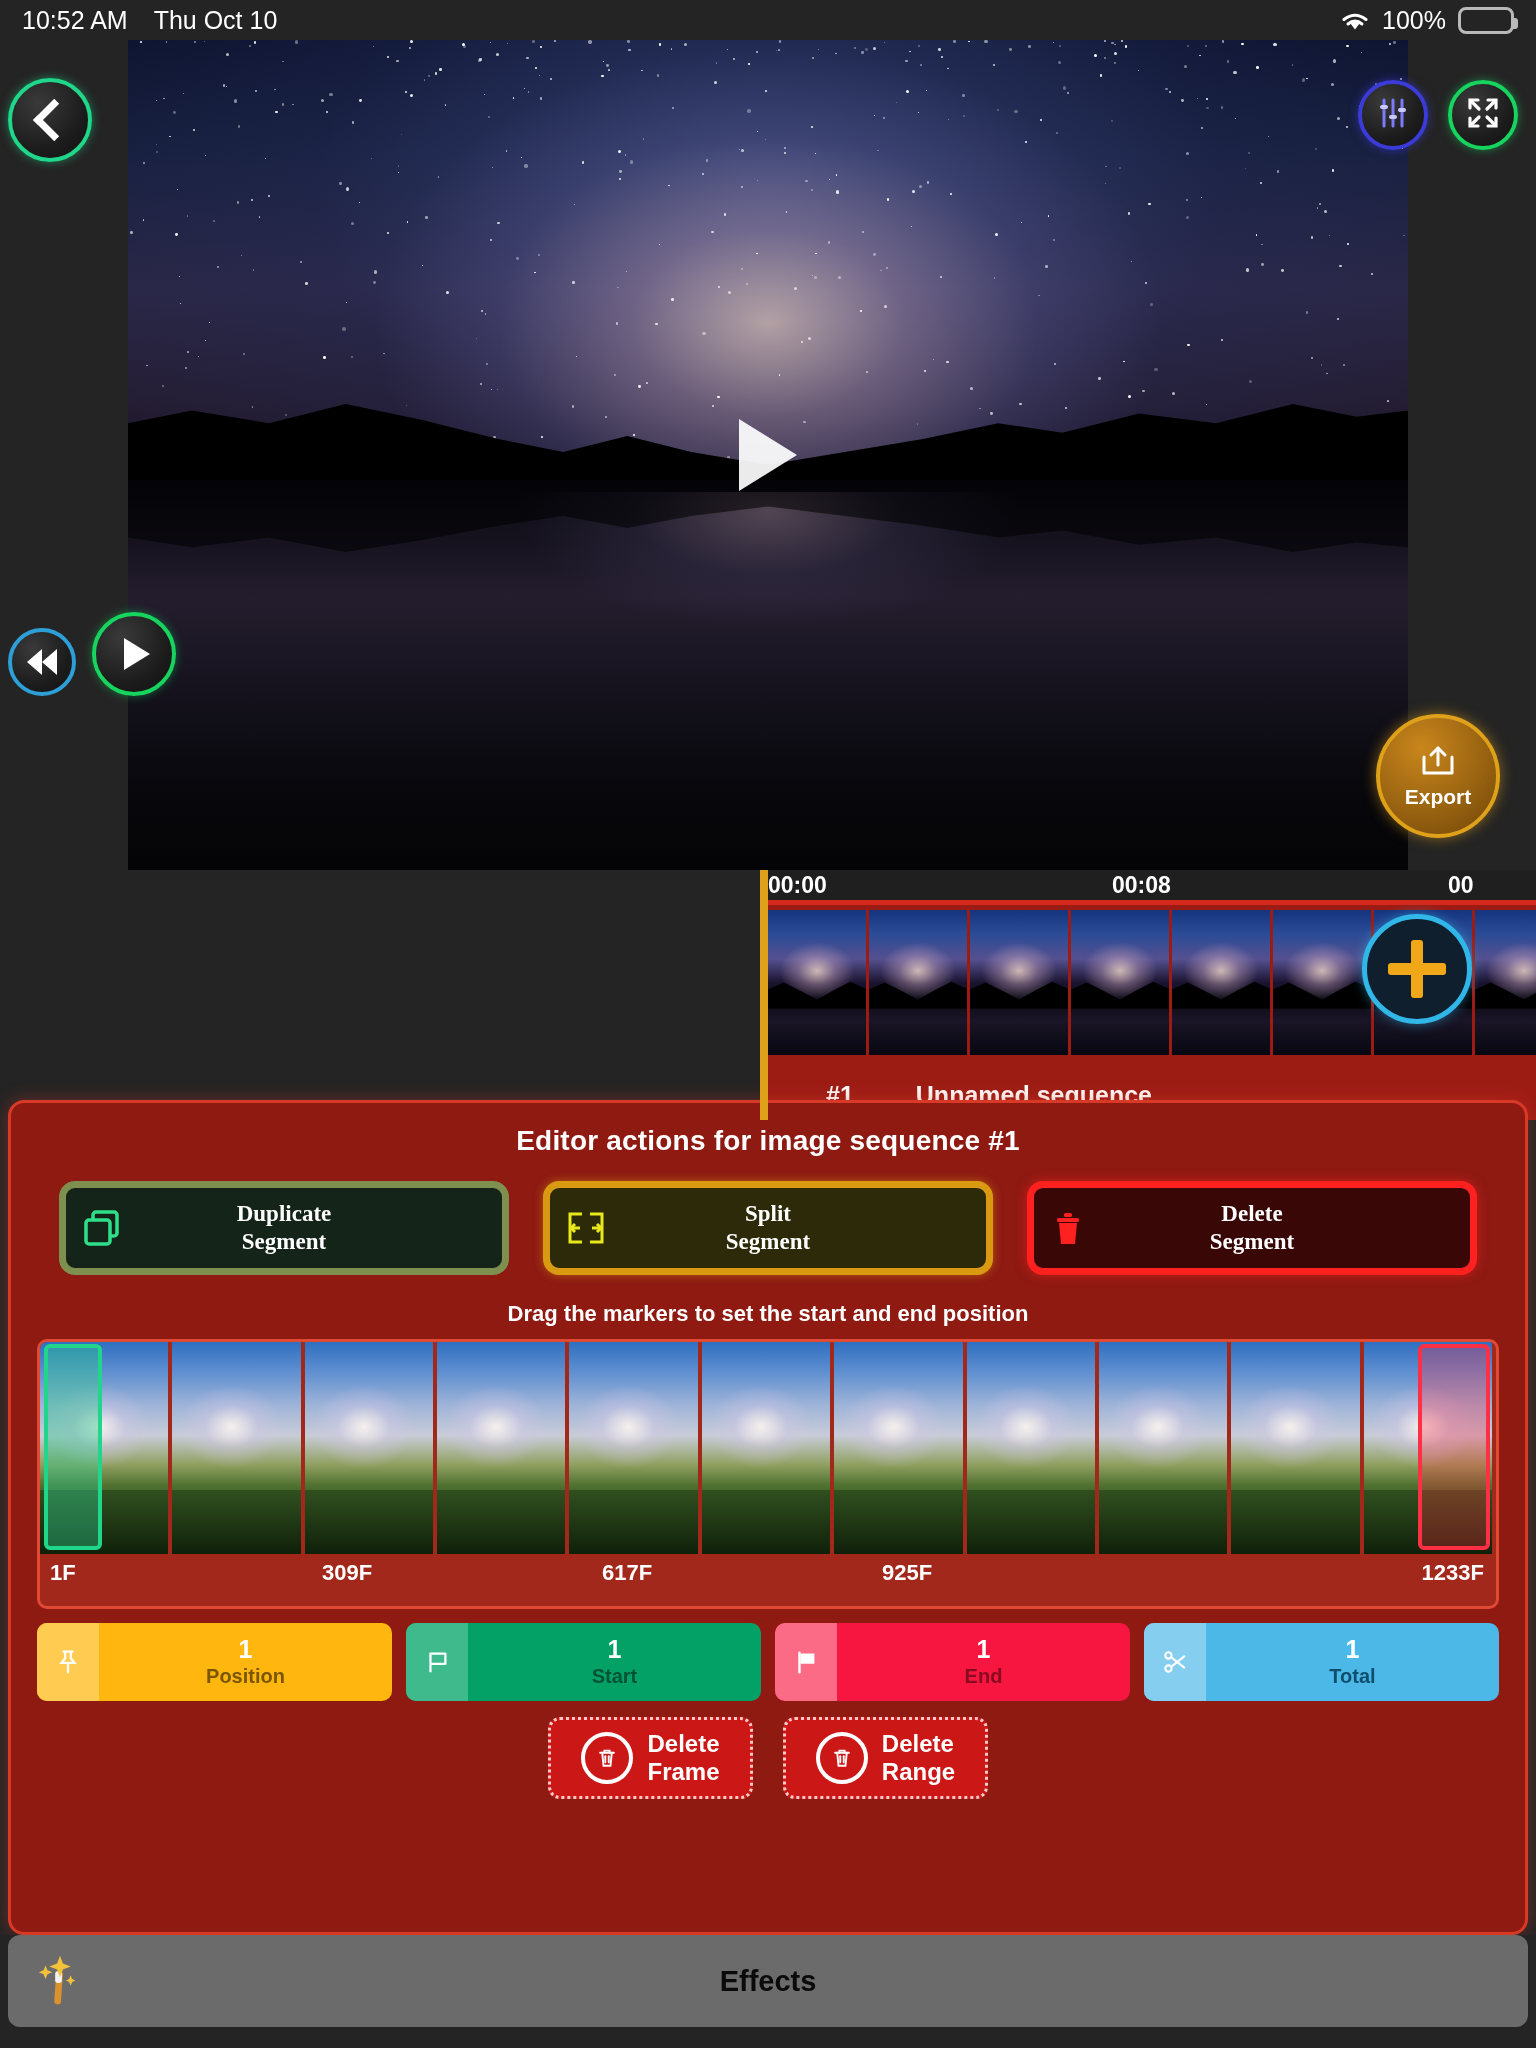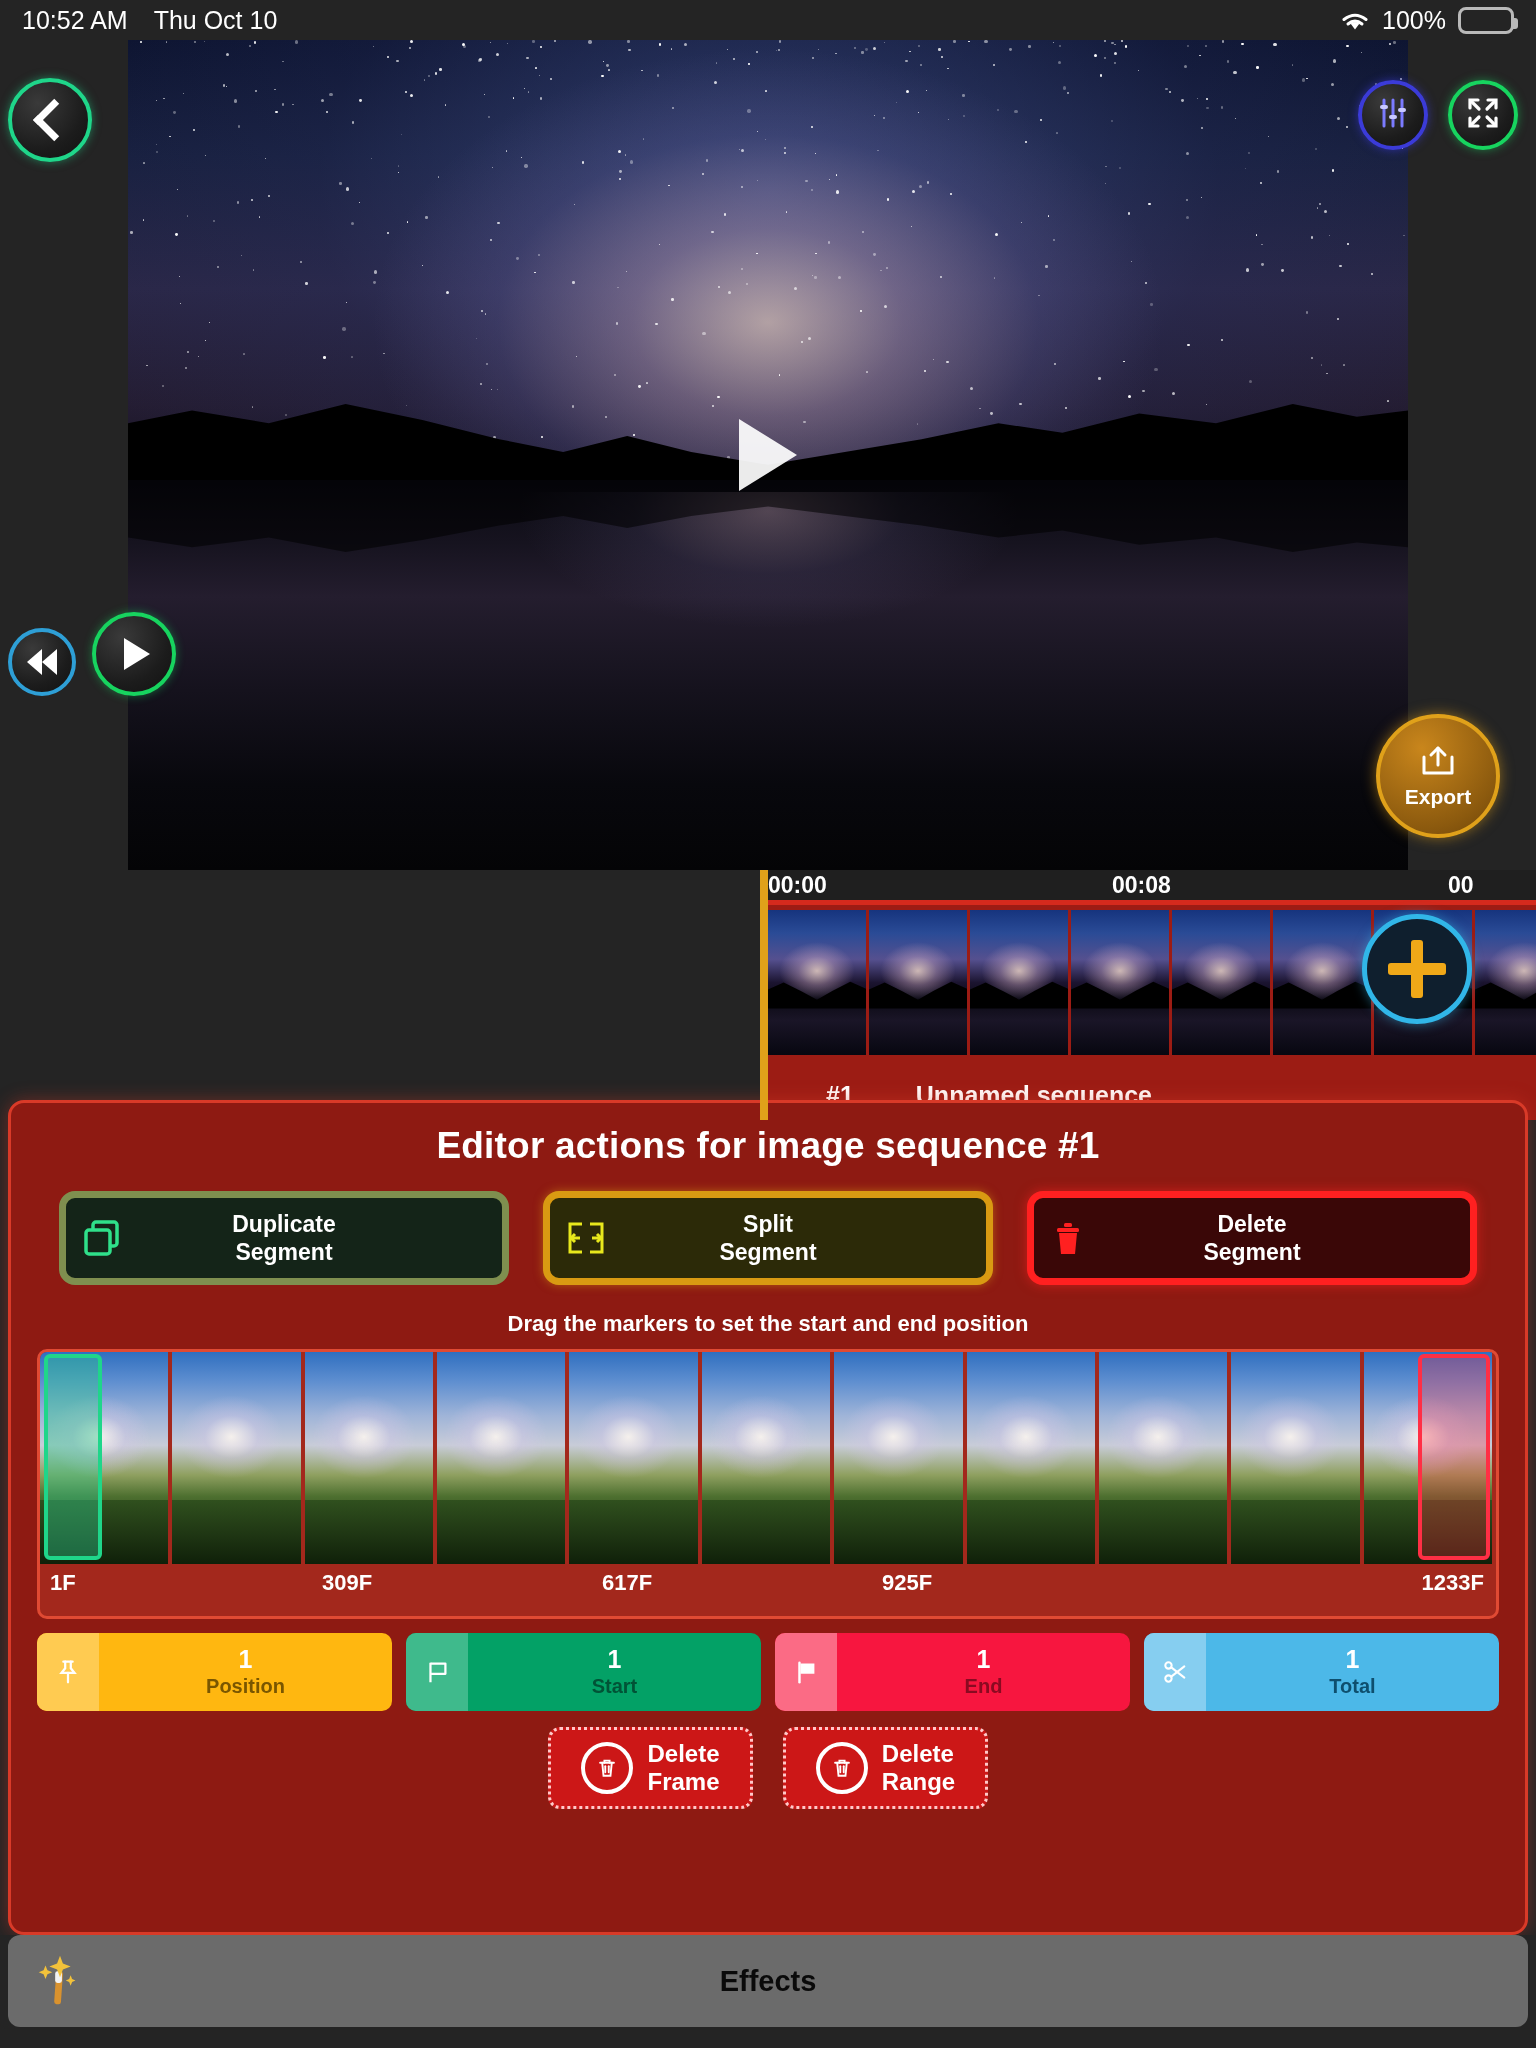--- a/index.html
+++ b/index.html
@@ -138,25 +138,25 @@
   .plus-v { position:absolute; width: 12px; height: 58px; background: #f0a818; border-radius: 3px; }
   .plus-h { position:absolute; width: 58px; height: 12px; background: #f0a818; border-radius: 3px; }
 
   
   .editor {
     position: absolute; left: 8px; top: 1100px; width: 1520px; height: 835px;
     background: #8e1a12; border: 3px solid #d93a28; border-radius: 16px;
     box-shadow: 0 0 18px rgba(217,58,40,.4);
   }
   .ed-title {
-    text-align: center; color: #fff; font-size: 37px; font-weight: 700;
+    text-align: center; color: #fff; font-size: 28px; font-weight: 700;
     margin-top: 22px; letter-spacing: .2px;
   }
 
-  .ed-actions { display: flex; gap: 34px; padding: 0 48px; margin-top: 24px; }
+  .ed-actions { display: flex; gap: 34px; padding: 0 48px; margin-top: 24px; font-family: Liberation Serif, serif; }
   .act {
     flex: 1; height: 94px; border-radius: 16px; position: relative;
     display: flex; align-items: center; justify-content: center;
   }
   .act-dup { background: #142418; border: 7px solid #7f8f4f; }
   .act-split { background: #2c2a08; border: 7px solid #d99a12; box-shadow: 0 0 10px rgba(217,154,18,.5); }
   .act-del { background: #3a0707; border: 7px solid #ff2020; box-shadow: 0 0 12px rgba(255,32,32,.55); }
   .act-label { color: #fff; font-size: 23px; font-weight: 700; line-height: 1.22; text-align: center; }
   .act-icon { position: absolute; left: 14px; top: 50%; transform: translateY(-50%); width: 44px; height: 44px; }
 

